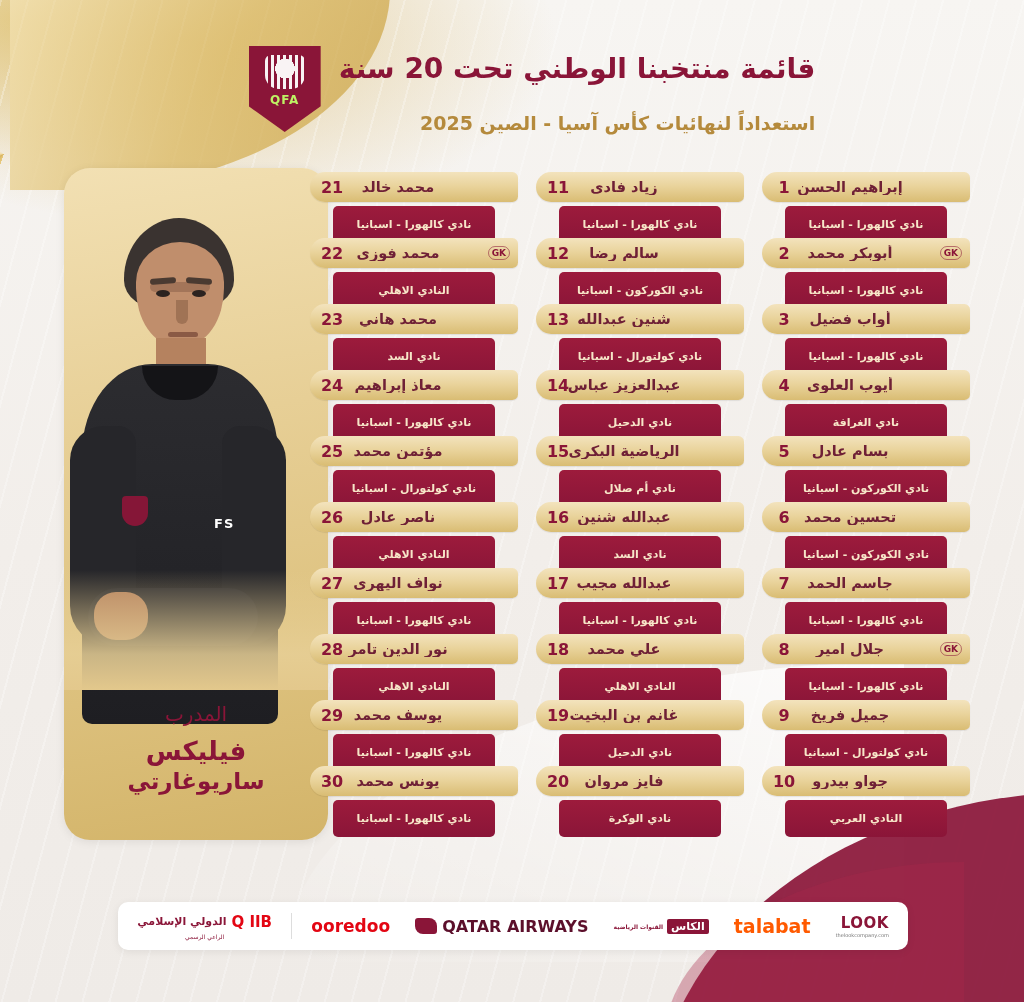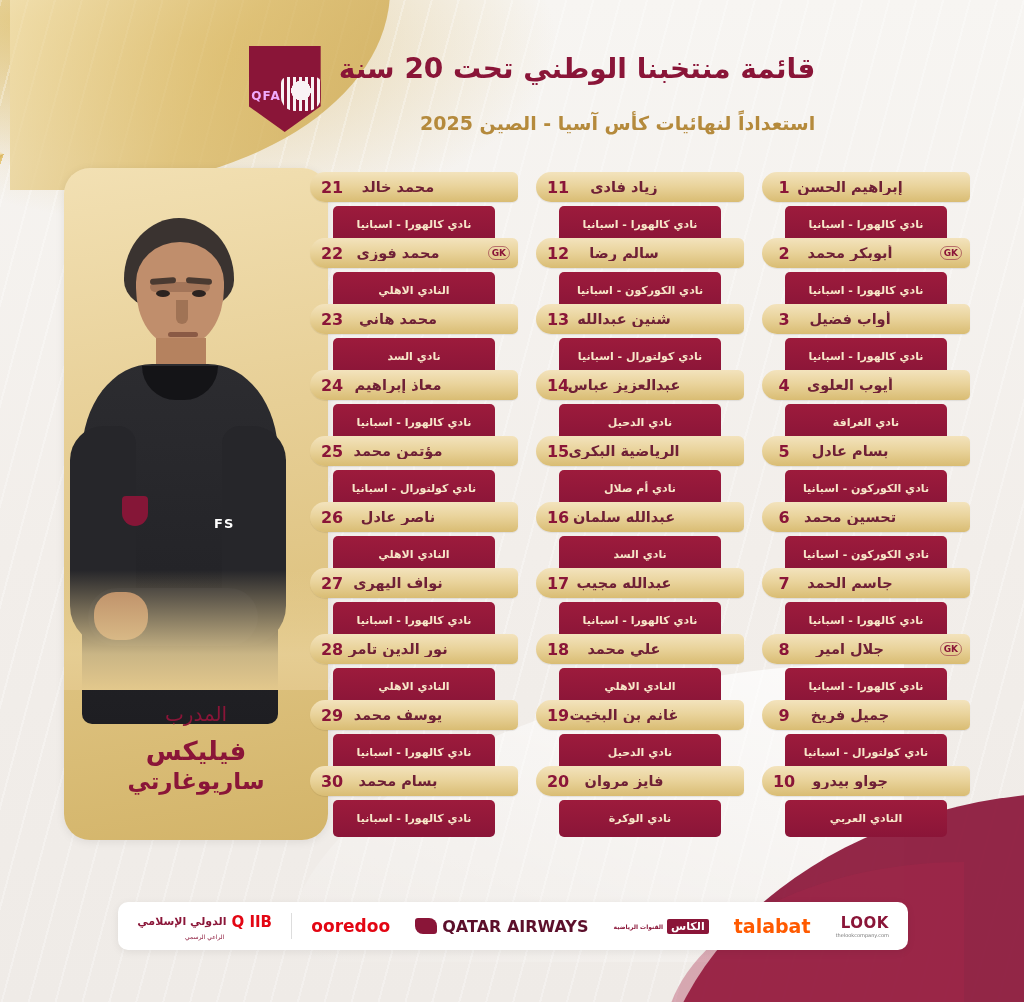--- a/index.html
+++ b/index.html
@@ -72,23 +72,23 @@
     letter-spacing: .2px;
   }
   .title-sub {
     margin-top: 27px;
     font-size: 19px; color: #b58a3c; font-weight: bold;
   }
   .qfa-badge {
     width: 72px; height: 86px; position: relative;
     background: #8a1538;
     clip-path: polygon(0 0, 100% 0, 100% 70%, 50% 100%, 0 70%);
-    display: flex; flex-direction: row; align-items: center; justify-content: flex-start;
+    display: flex; flex-direction: column; align-items: center; justify-content: flex-start;
     padding-top: 9px;
-    color: #f0abfc;
+    color: #bef264;
   }
   .qfa-badge .crest {
     width: 40px; height: 34px;
     background:
       radial-gradient(circle at 50% 40%, #fff 0 34%, rgba(255,255,255,0) 35%),
       repeating-linear-gradient(90deg,#fff 0 3px, #8a1538 3px 6px);
     border-radius: 6px 6px 14px 14px;
     opacity: .95;
   }
   .qfa-badge .qfa-text {
@@ -369,21 +369,21 @@
       </div>
       <div class="player">
         <div class="pill-name">
           <span class="pname">الرياضية البكري</span>
           <span class="num">15</span>
         </div>
         <div class="pill-club">نادي أم صلال</div>
       </div>
       <div class="player">
         <div class="pill-name">
-          <span class="pname">عبدالله سلمان</span>
+          <span class="pname">عبدالله شنين</span>
           <span class="num">16</span>
         </div>
         <div class="pill-club">نادي السد</div>
       </div>
       <div class="player">
         <div class="pill-name">
           <span class="pname">عبدالله مجيب</span>
           <span class="num">17</span>
         </div>
         <div class="pill-club">نادي كالهورا - اسبانيا</div>
@@ -470,21 +470,21 @@
       </div>
       <div class="player">
         <div class="pill-name">
           <span class="pname">يوسف محمد</span>
           <span class="num">29</span>
         </div>
         <div class="pill-club">نادي كالهورا - اسبانيا</div>
       </div>
       <div class="player">
         <div class="pill-name">
-          <span class="pname">بسام محمد</span>
+          <span class="pname">يونس محمد</span>
           <span class="num">30</span>
         </div>
         <div class="pill-club">نادي كالهورا - اسبانيا</div>
       </div>
     </div>
   </div>
 
 <div class="sponsors">
   <div class="sp">
     <div class="sp-look">

